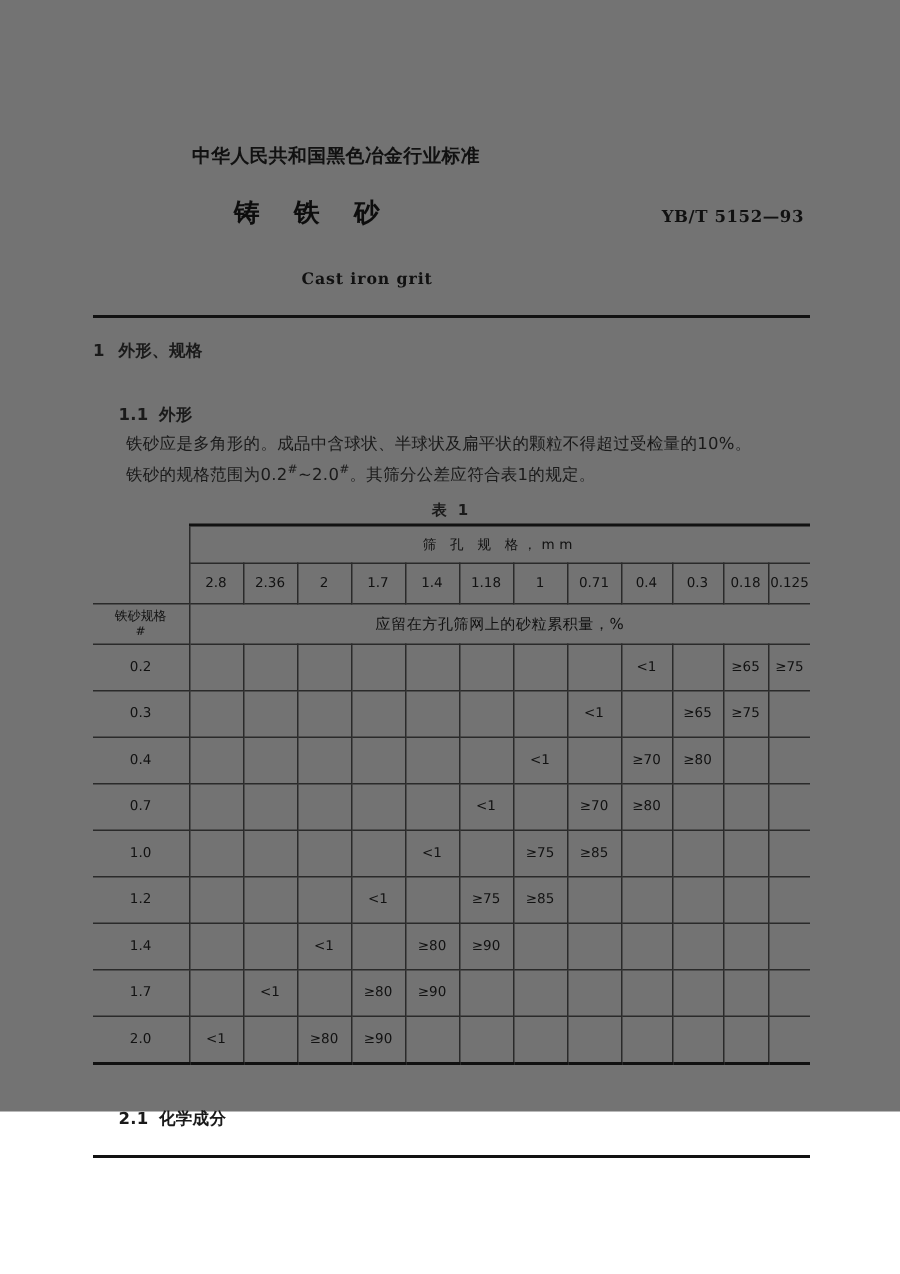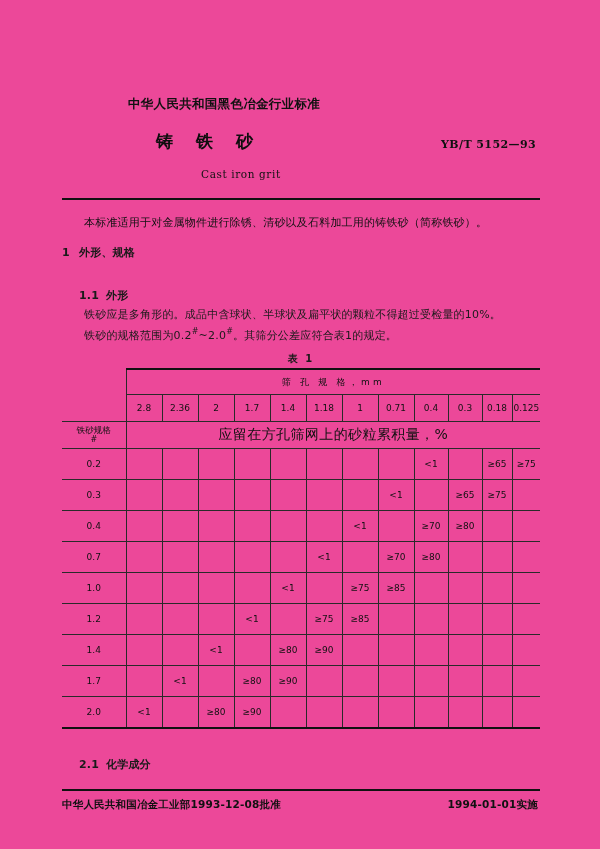--- a/index.html
+++ b/index.html
@@ -12,22 +12,22 @@
     height: 849px;
     font-family: "DejaVu Sans", "Liberation Sans", sans-serif;
     color: #1a1a1a;
     position: relative;
     overflow: hidden;
   }
   .page {
     position: absolute;
     left: 0; top: 0;
     width: 600px;
-    height: 849px;
-    background: #ec4899;
+    height: 741px;
+    background: #737373;
   }
   .content {
     position: absolute;
     left: 62px;
     top: 0;
     width: 478px;
   }
 
   
   .std-org {
@@ -56,24 +56,24 @@
     position: absolute;
     right: 4px;
     top: 8px;
     font-size: 11px;
     font-weight: 700;
     letter-spacing: 0.4px;
     font-family: "DejaVu Serif", "Liberation Serif", serif;
     color: #111;
   }
   .doc-title-en {
-    margin-top: 4px;
+    margin-top: 16px;
     padding-left: 139px;
     font-size: 10.5px;
-    font-weight: 400;
+    font-weight: 700;
     letter-spacing: 0.6px;
     font-family: "DejaVu Serif", "Liberation Serif", serif;
     color: #111;
   }
 
   .rule-top {
     margin-top: 18px;
     height: 0;
     border-top: 2.2px solid #111;
     width: 478px;
@@ -151,21 +151,21 @@
     line-height: 1.25;
     font-weight: 400;
   }
   .cell-corner .u { display:block; font-size: 8px; }
   .band-label {
     font-size: 9px;
     letter-spacing: 3.2px;
     font-weight: 400;
   }
   .band-label2 {
-    font-size: 14px;
+    font-size: 10px;
     letter-spacing: 0.4px;
     font-weight: 400;
   }
   .rowlabel { font-size: 9px; }
   .val { font-size: 9px; white-space: nowrap; }
 
   
   .rule-foot {
     margin-top: 17px;
     height: 0;
@@ -193,21 +193,20 @@
 
     <div class="title-row">
       <div class="doc-title">铸铁砂</div>
       <div class="std-no">YB/T 5152—93</div>
     </div>
 
     <div class="doc-title-en">Cast iron grit</div>
 
     <div class="rule-top"></div>
 
-    <div class="para">本标准适用于对金属物件进行除锈、清砂以及石料加工用的铸铁砂（简称铁砂）。</div>
 
     <div class="sec-h1">
       <span class="num">1</span><span>外形、规格</span>
     </div>
 
     <div class="sec-h2">
       <span class="num">1.1</span><span>外形</span>
     </div>
     <div class="sub-para">铁砂应是多角形的。成品中含球状、半球状及扁平状的颗粒不得超过受检量的10%。</div>
 
@@ -397,19 +396,15 @@
           <td class="val no-right"></td>
         </tr>
       </tbody>
     </table>
 
     <div class="sec-h2">
       <span class="num">2.1</span><span>化学成分</span>
     </div>
 
     <div class="rule-foot"></div>
-    <div class="footer">
-      <span class="left">中华人民共和国冶金工业部1993-12-08批准</span>
-      <span class="right">1994-01-01实施</span>
-    </div>
 
   </div>
 </div>
 
 </body></html>

